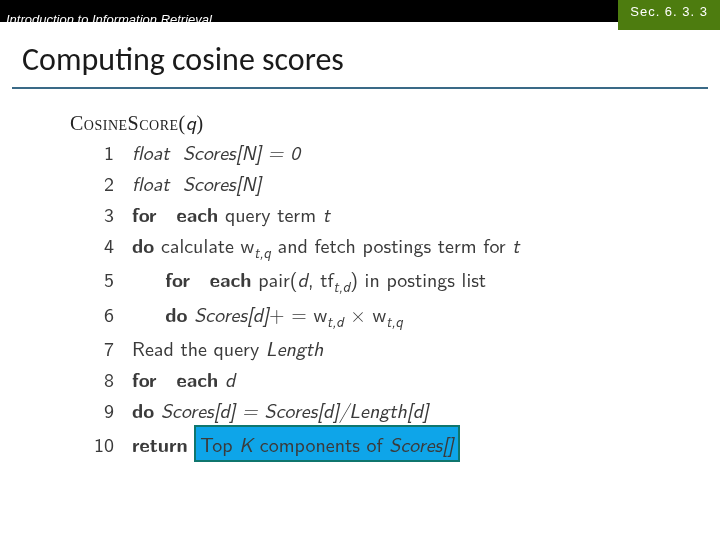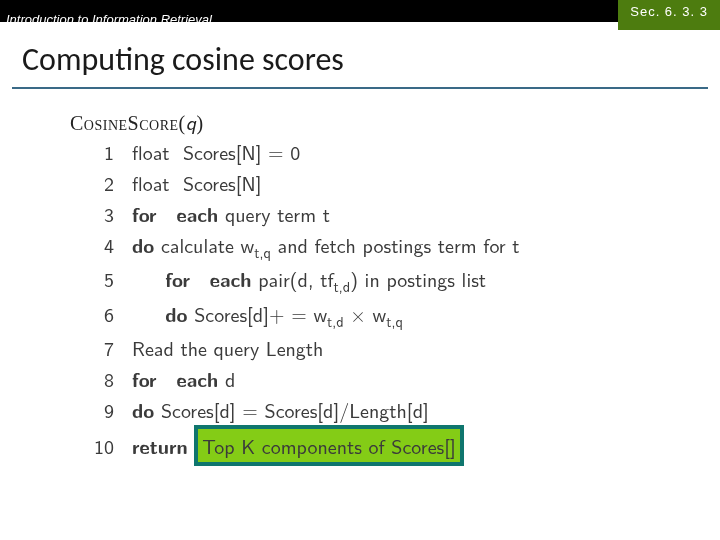--- a/index.html
+++ b/index.html
@@ -82,28 +82,30 @@
     font-family: "Latin Modern Sans", "Trebuchet MS", Arial, sans-serif;
   }
   .code {
     white-space: pre;
   }
   .kw {
     font-weight: 700;
     text-align: right;
   }
   .it {
+    font-style: italic;
   }
   .sub {
     font-size: 0.72em;
     vertical-align: sub;
+    font-style: italic;
   }
   .hl {
-    background: #84cc16;
-    border: 4px solid #0f766e;
+    background: #0ea5e9;
+    border: 2px solid #0f766e;
     padding: 1px 4px;
     display: inline-block;
   }
 </style>
 </head>
 <body>
 
 <div class="topbar">
   <span class="topbar-title">Introduction to Information Retrieval</span>
   <span class="topbar-section">Sec. 6. 3. 3</span>

